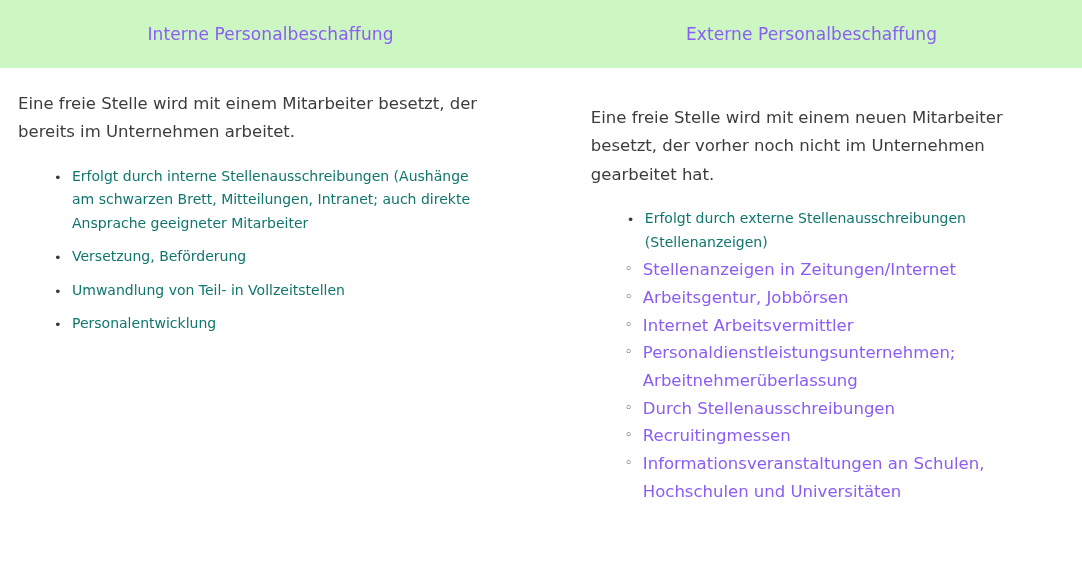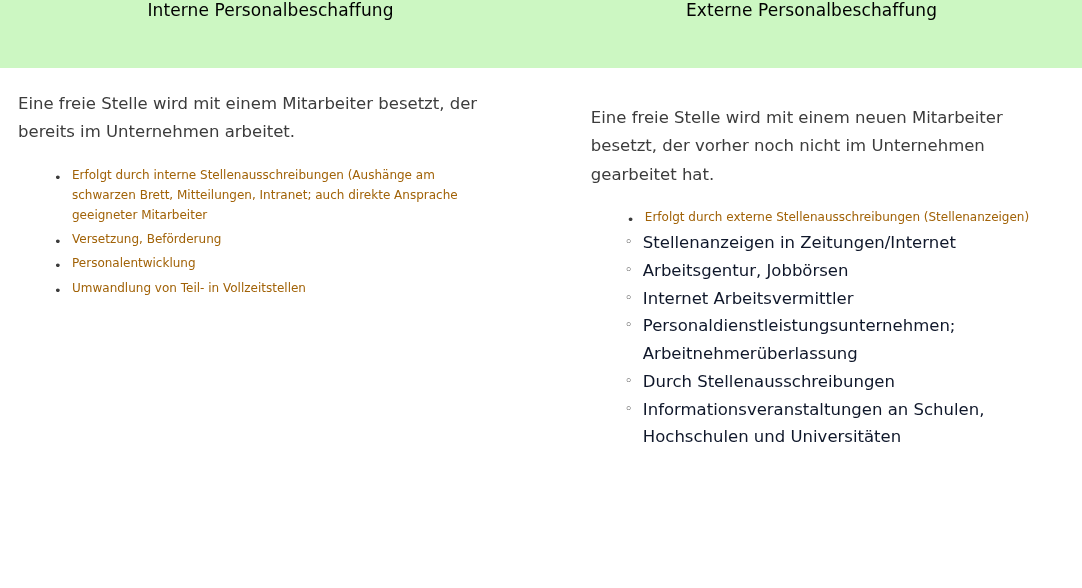--- a/index.html
+++ b/index.html
@@ -22,23 +22,24 @@
   }
   .header-row {
     display: flex;
     width: 100%;
     height: 68px;
     background: #ccf7c2;
   }
   .header-cell {
     flex: 1 1 50%;
     display: flex;
+    align-items: center;
     justify-content: center;
     font-size: 17px;
-    color: #000000;
+    color: #8b5cf6;
     letter-spacing: 0.1px;
   }
   .body-row {
     display: flex;
     width: 100%;
     box-sizing: border-box;
     gap: 48px;
   }
   .col {
     flex: 1 1 50%;
@@ -56,45 +57,45 @@
     color: #3c3c3c;
     margin: 0 0 18px 0;
   }
   ul.lvl1 {
     list-style: none;
     margin: 0;
     padding: 0 0 0 36px;
   }
   ul.lvl1 > li {
     position: relative;
-    font-size: 12px;
+    font-size: 14px;
     line-height: 1.68;
-    color: #a16207;
+    color: #0f766e;
     padding-left: 18px;
-    margin: 4px 0 2px 0;
+    margin: 10px 0 2px 0;
   }
   ul.lvl1 > li::before {
     content: "\2022";
     position: absolute;
     left: 0;
     top: 0;
     font-size: 13px;
     line-height: 1.95;
     color: #3c3c3c;
   }
   ul.lvl2 {
     list-style: none;
     margin: 0;
     padding: 0 0 0 34px;
   }
   ul.lvl2 > li {
     position: relative;
     font-size: 16.5px;
     line-height: 1.68;
-    color: #0f172a;
+    color: #8b5cf6;
     padding-left: 18px;
     margin: 0;
   }
   ul.lvl2 > li::before {
     content: "\25E6";
     position: absolute;
     left: 0;
     top: 0;
     font-size: 13px;
     line-height: 2.0;
@@ -115,34 +116,35 @@
     </div>
   </div>
 
   <div class="body-row">
 
     <div class="col col-left">
       <p class="intro">Eine freie Stelle wird mit einem Mitarbeiter besetzt, der bereits im Unternehmen arbeitet.</p>
       <ul class="lvl1">
         <li>Erfolgt durch interne Stellenausschreibungen (Aushänge am schwarzen Brett, Mitteilungen, Intranet; auch direkte Ansprache geeigneter Mitarbeiter</li>
         <li>Versetzung, Beförderung</li>
+        <li>Umwandlung von Teil- in Vollzeitstellen</li>
         <li>Personalentwicklung</li>
-        <li>Umwandlung von Teil- in Vollzeitstellen</li>
       </ul>
     </div>
 
     <div class="col col-right">
       <p class="intro">Eine freie Stelle wird mit einem neuen Mitarbeiter besetzt, der vorher noch nicht im Unternehmen gearbeitet hat.</p>
       <ul class="lvl1">
         <li>Erfolgt durch externe Stellenausschreibungen (Stellenanzeigen)</li>
       </ul>
       <ul class="lvl2">
         <li>Stellenanzeigen in Zeitungen/Internet</li>
         <li>Arbeitsgentur, Jobbörsen</li>
         <li>Internet Arbeitsvermittler</li>
         <li>Personaldienstleistungsunternehmen; Arbeitnehmerüberlassung</li>
         <li>Durch Stellenausschreibungen</li>
+        <li>Recruitingmessen</li>
         <li>Informationsveranstaltungen an Schulen, Hochschulen und Universitäten</li>
       </ul>
     </div>
 
   </div>
 </div>
 
 </body></html>

